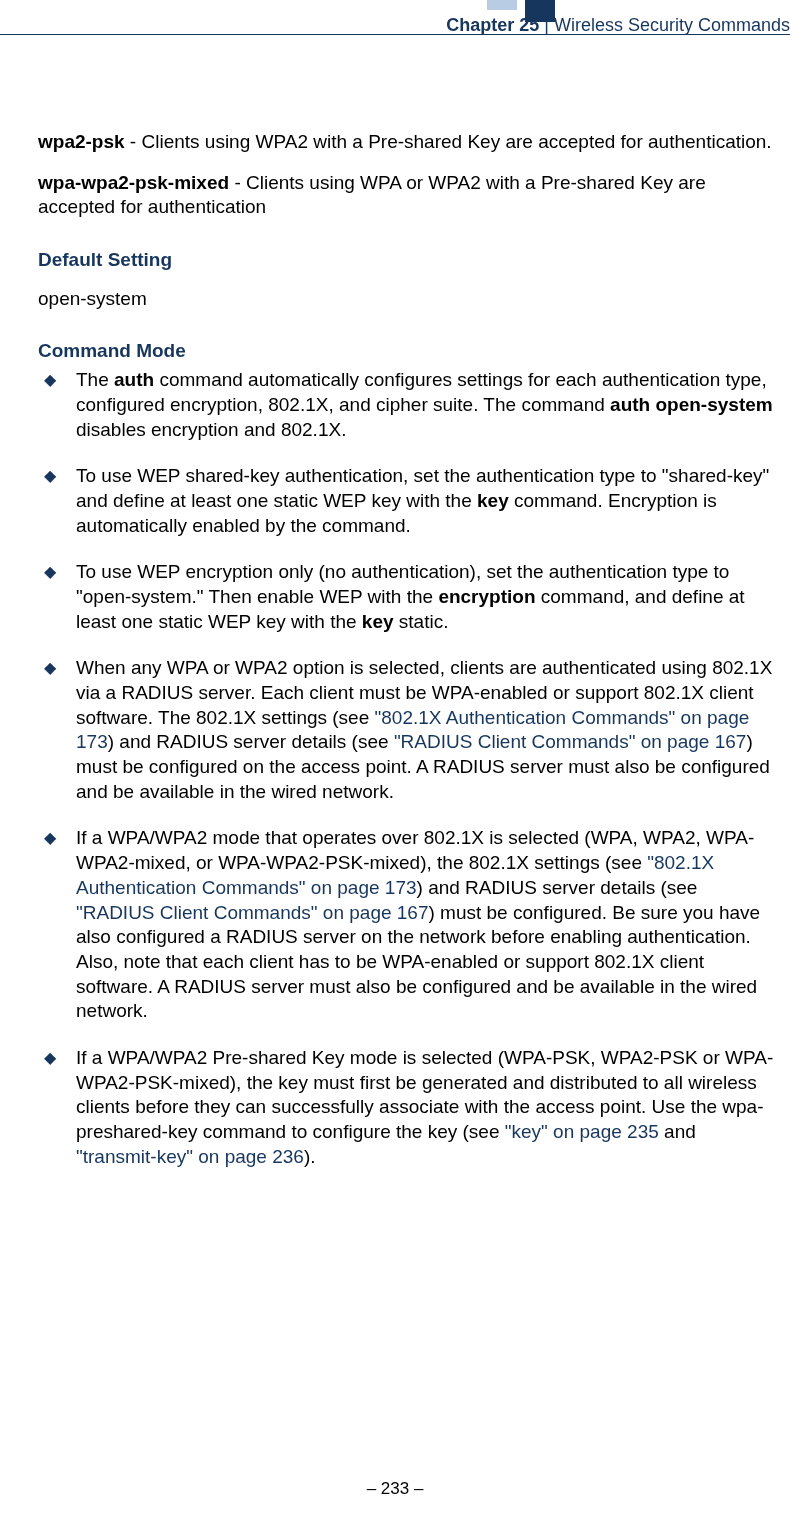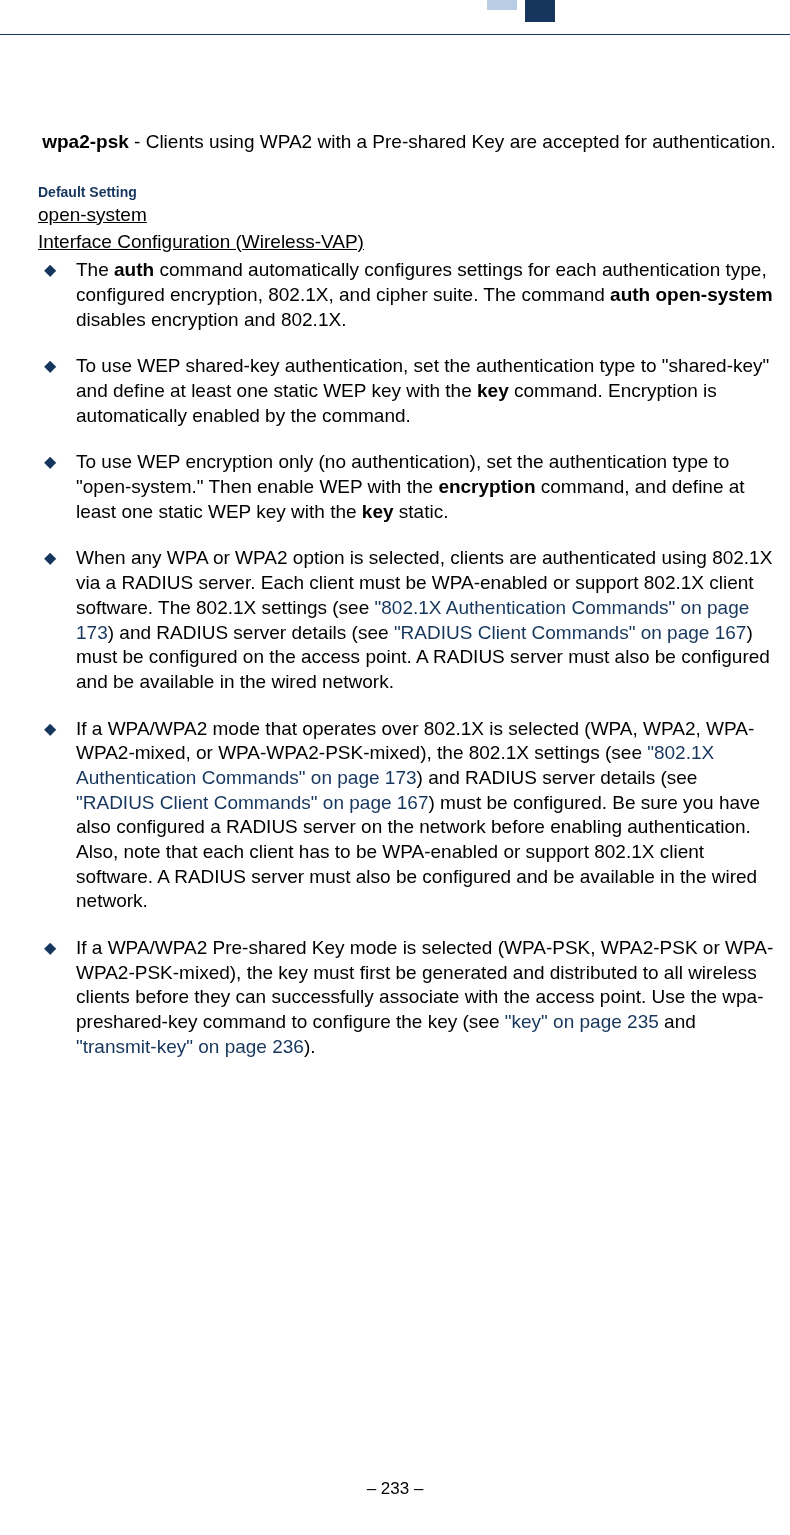--- a/index.html
+++ b/index.html
@@ -52,29 +52,29 @@
       right: 0;
       height: 1px;
       background: #17365D;
     }
     .content {
       position: absolute;
       top: 130px;
       left: 38px;
       right: 10px;
     }
-    .def-block { margin-bottom: 16px; line-height: 1.3; text-align: center; }
+    .def-block { margin-bottom: 16px; line-height: 1.3; }
     .bold { font-weight: bold; }
     .section-heading {
       color: #17365D;
       font-weight: bold;
       margin-top: 28px;
-      font-size: 14px;
+      font-size: 19px;
     }
-    .plain-line { margin-top: 2px; text-decoration: underline; }
+    .plain-line { margin-top: 14px; }
     .bullet-list { margin-top: 4px; }
     .bullet-item {
       position: relative;
       padding-left: 38px;
       margin-bottom: 22px;
       line-height: 1.3;
     }
     .bullet-item .diamond {
       position: absolute;
       left: 6px;
@@ -94,33 +94,37 @@
     }
   </style>
 </head>
 <body>
 
 <div class="header-bar">
   <div class="tab-blocks">
     <div class="tab-light"></div>
     <div class="tab-dark"></div>
   </div>
+  <div class="header-text">
+    <span class="chapter-label">Chapter 25</span><span class="chapter-title">  |  </span><span class="chapter-title">Wireless Security Commands</span>
+  </div>
   <div class="header-rule"></div>
 </div>
 
 <div class="content">
 
   <div id="definitions-container">
       <div class="def-block"><span class="bold">wpa2-psk</span><span> - Clients using WPA2 with a Pre-shared Key are accepted for authentication.</span></div>
+      <div class="def-block"><span class="bold">wpa-wpa2-psk-mixed</span><span> - Clients using WPA or WPA2 with a Pre-shared Key are accepted for authentication</span></div>
     </div>
 
   <div class="section-heading">Default Setting</div>
   <div class="plain-line">open-system</div>
 
-  <div class="plain-line">Interface Configuration (Wireless-VAP)</div>
+  <div class="section-heading">Command Mode</div>
 
   <div class="bullet-list" id="usage-bullets">
       <div class="bullet-item"><span class="diamond">◆</span><span>The </span><span class="bold">auth</span><span> command automatically configures settings for each authentication type, configured encryption, 802.1X, and cipher suite. The command </span><span class="bold">auth open-system</span><span> disables encryption and 802.1X.</span></div>
       <div class="bullet-item"><span class="diamond">◆</span><span>To use WEP shared-key authentication, set the authentication type to "shared-key" and define at least one static WEP key with the </span><span class="bold">key</span><span> command. Encryption is automatically enabled by the command.</span></div>
       <div class="bullet-item"><span class="diamond">◆</span><span>To use WEP encryption only (no authentication), set the authentication type to "open-system." Then enable WEP with the </span><span class="bold">encryption</span><span> command, and define at least one static WEP key with the </span><span class="bold">key</span><span> static.</span></div>
       <div class="bullet-item"><span class="diamond">◆</span><span>When any WPA or WPA2 option is selected, clients are authenticated using 802.1X via a RADIUS server. Each client must be WPA-enabled or support 802.1X client software. The 802.1X settings (see </span><span class="link">"802.1X Authentication Commands" on page 173</span><span>) and RADIUS server details (see </span><span class="link">"RADIUS Client Commands" on page 167</span><span>) must be configured on the access point. A RADIUS server must also be configured and be available in the wired network.</span></div>
       <div class="bullet-item"><span class="diamond">◆</span><span>If a WPA/WPA2 mode that operates over 802.1X is selected (WPA, WPA2, WPA-WPA2-mixed, or WPA-WPA2-PSK-mixed), the 802.1X settings (see </span><span class="link">"802.1X Authentication Commands" on page 173</span><span>) and RADIUS server details (see </span><span class="link">"RADIUS Client Commands" on page 167</span><span>) must be configured. Be sure you have also configured a RADIUS server on the network before enabling authentication. Also, note that each client has to be WPA-enabled or support 802.1X client software. A RADIUS server must also be configured and be available in the wired network.</span></div>
       <div class="bullet-item"><span class="diamond">◆</span><span>If a WPA/WPA2 Pre-shared Key mode is selected (WPA-PSK, WPA2-PSK or WPA-WPA2-PSK-mixed), the key must first be generated and distributed to all wireless clients before they can successfully associate with the access point. Use the wpa-preshared-key command to configure the key (see </span><span class="link">"key" on page 235</span><span> and </span><span class="link">"transmit-key" on page 236</span><span>).</span></div>
     </div>
 

